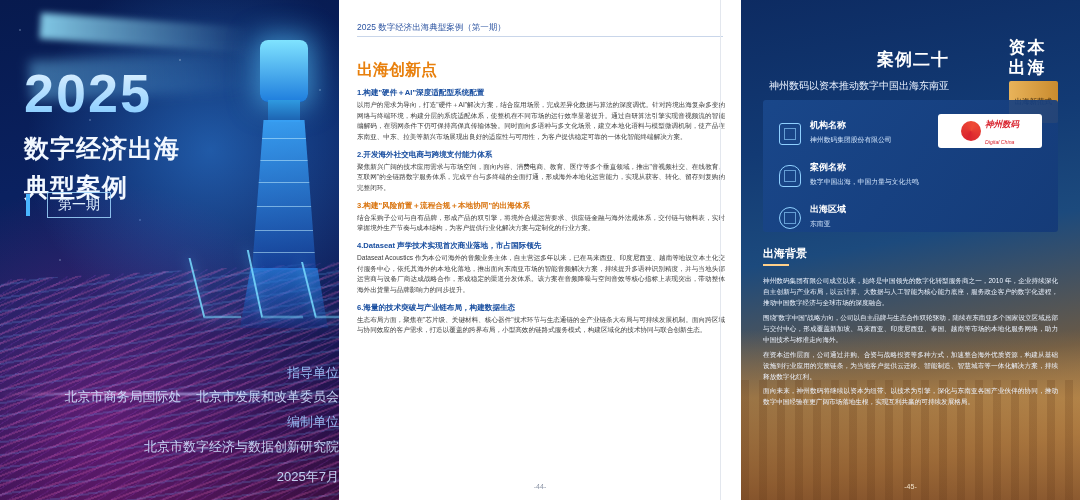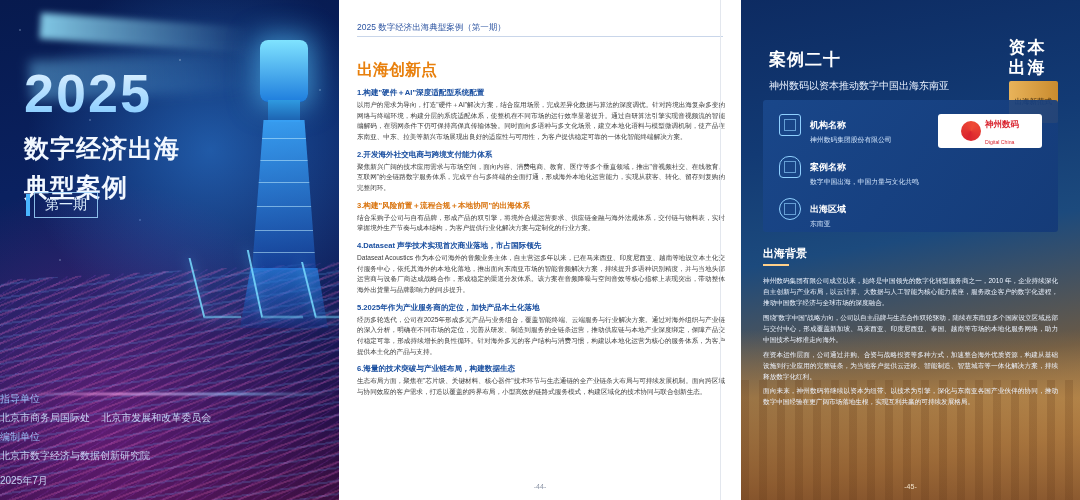--- a/index.html
+++ b/index.html
@@ -66,24 +66,24 @@
     filter:drop-shadow(0 0 6px rgba(90,200,255,.8));}
   .sail.a{left:196px;top:258px;width:36px;height:58px;transform:skewX(14deg);}
   .sail.b{left:254px;top:250px;width:40px;height:66px;transform:skewX(12deg);}
   .sail.c{left:308px;top:262px;width:34px;height:54px;transform:skewX(14deg);}
 
   .cover-title{position:absolute;left:24px;top:62px;color:#fff;}
   .cover-year{font-size:54px;font-weight:bold;letter-spacing:2px;
     background:linear-gradient(180deg,#eaf6ff,#79c6ff);-webkit-background-clip:text;background-clip:text;color:transparent;}
   .cover-l1{font-size:25px;font-weight:bold;margin-top:8px;color:#f2f8ff;letter-spacing:1px;font-family:Liberation Mono, monospace;}
   .cover-l2{font-size:25px;font-weight:bold;margin-top:6px;color:#f2f8ff;letter-spacing:1px;}
-  .cover-issue{position:absolute;left:26px;top:192px;display:flex;align-items:center;gap:4px;}
+  .cover-issue{position:absolute;left:26px;top:192px;display:flex;align-items:center;gap:17px;}
   .cover-issue .bar{width:4px;height:22px;background:#49b6ff;}
   .cover-issue .box{border:1px solid rgba(160,215,255,.85);color:#dff0ff;font-size:14px;padding:3px 10px;}
-  .cover-foot{position:absolute;left:0;right:0;bottom:10px;text-align:left;color:#cfe2ff;font-size:10px;line-height:1.9;opacity:.9;}
+  .cover-foot{position:absolute;left:0;right:0;bottom:10px;text-align:right;color:#cfe2ff;font-size:13px;line-height:1.9;opacity:.9;}
   .cover-foot .lbl{color:#9fc8ff;}
 
   
   .mid{position:relative;width:427px;height:500px;background:#ffffff;padding:0;}
   .mid .hdr{position:absolute;left:18px;top:22px;font-size:8.5px;color:#2a52a0;}
   .mid .hdr-rule{position:absolute;left:18px;right:18px;top:36px;height:1px;background:#c9d6ea;}
   .mid .content{position:absolute;left:18px;right:16px;top:60px;}
   .sec-title{color:#e8800d;font-size:16px;font-weight:bold;margin:0 0 6px;}
   .sec-title.second{margin-top:14px;}
   .pt{color:#1a4fa0;font-size:7.6px;font-weight:bold;margin:7px 0 2px;}
@@ -93,33 +93,33 @@
 
   
   .right{position:relative;width:360px;height:500px;overflow:hidden;
     background:linear-gradient(170deg,#0d2b62 0%,#123a74 28%,#1c4a7d 48%,#6b5a45 72%,#b98a4e 88%,#d9a761 100%);}
   .right .cityglow{position:absolute;left:0;right:0;bottom:0;height:170px;
     background:linear-gradient(180deg,rgba(180,130,70,0) 0%,rgba(196,140,70,.55) 40%,rgba(120,70,35,.8) 100%);}
   .right .skyline{position:absolute;left:0;right:0;bottom:0;height:120px;
     background:
       repeating-linear-gradient(90deg, rgba(90,50,20,.35) 0 8px, rgba(0,0,0,0) 8px 18px);
     opacity:.55;}
-  .case-head{position:absolute;left:28px;top:48px;color:#fff;}
+  .case-head{position:absolute;left:28px;top:48px;color:#fff;text-align:right;}
   .case-no{font-size:17px;font-weight:bold;letter-spacing:1px;}
   .case-sub{font-size:10px;margin-top:8px;color:#eaf2ff;}
   .badge{position:absolute;right:22px;top:38px;text-align:left;}
   .badge .b1{font-size:17px;font-weight:bold;color:#ffffff;letter-spacing:2px;line-height:1.15;}
   .badge .tag{display:inline-block;margin-top:4px;background:linear-gradient(90deg,#e8b35a,#c98b2e);color:#3a2408;font-size:7.5px;padding:16px 6px;border-radius:2px;}
   .card{position:absolute;left:22px;top:100px;right:22px;height:132px;background:linear-gradient(135deg,rgba(26,72,140,.92),rgba(20,58,120,.92));border-radius:3px;}
   .logo{position:absolute;right:16px;top:14px;width:104px;height:34px;background:#fff;border-radius:3px;display:flex;align-items:center;justify-content:center;gap:4px;}
   .logo .mark{width:20px;height:20px;border-radius:50%;background:conic-gradient(from 200deg,#d9232e,#ef4b36,#d9232e);}
-  .logo .ltxt{line-height:1.05;}
+  .logo .ltxt{line-height:1.05;font-style:italic;}
   .logo .lt1{font-size:8.5px;font-weight:bold;color:#d9232e;}
   .logo .lt2{font-size:5.2px;color:#d9232e;}
-  .info-row{position:absolute;left:16px;display:flex;align-items:flex-start;gap:9px;color:#eaf3ff;}
+  .info-row{position:absolute;left:16px;display:flex;align-items:flex-end;gap:9px;color:#eaf3ff;}
   .info-row .ico{width:20px;height:20px;border:1.4px solid #8fd0ff;border-radius:3px;flex:none;position:relative;}
   .info-row .ico.cloud{border-radius:10px 10px 4px 4px;}
   .info-row .ico.globe{border-radius:50%;}
   .info-row .ico::after{content:"";position:absolute;left:4px;top:4px;right:4px;bottom:4px;border:1px solid rgba(143,208,255,.65);}
   .info-row .k{font-size:9px;font-weight:bold;color:#ffffff;}
   .info-row .v{font-size:6.8px;color:#cfe3fb;margin-top:3px;line-height:1.5;max-width:200px;}
   .bg-title{position:absolute;left:22px;top:246px;color:#fff;font-size:11px;font-weight:bold;}
   .bg-rule{position:absolute;left:22px;top:264px;width:26px;height:2px;background:#ffd08a;}
   .bg-body{position:absolute;left:22px;right:22px;top:276px;font-size:6.6px;line-height:1.66;color:#eef4ff;text-align:justify;}
   .bg-body p{margin:0 0 4px;}
@@ -201,24 +201,20 @@
         <div class="pt or">3.构建"风险前置＋流程合规＋本地协同"的出海体系</div>
         <p class="bodytxt">结合采购子公司与自有品牌，形成产品的双引擎，将境外合规运营要求、供应链金融与海外法规体系，交付链与物料表，实时掌握境外生产节奏与成本结构，为客户提供行业化解决方案与定制化的行业方案。</p>
       </div>
 
 
       <div>
         <div class="pt">4.Dataseat 声学技术实现首次商业落地，市占国际领先</div>
         <p class="bodytxt">Dataseat Acoustics 作为本公司海外的音频业务主体，自主营运多年以来，已在马来西亚、印度尼西亚、越南等地设立本土化交付服务中心，依托其海外的本地化落地，推出面向东南亚市场的智能音频解决方案，持续提升多语种识别精度，并与当地头部运营商与设备厂商达成战略合作，形成稳定的渠道分发体系。该方案在音频降噪与空间音效等核心指标上表现突出，带动整体海外出货量与品牌影响力的同步提升。</p>
       </div>
       <div>
-        <div class="pt">5.2025年作为产业服务商的定位，加快产品本土化落地</div>
-        <p class="bodytxt">经历多轮迭代，公司在2025年形成多元产品与业务组合，覆盖智能终端、云端服务与行业解决方案。通过对海外组织与产业链的深入分析，明确在不同市场的定位，完善从研发、制造到服务的全链条运营，推动供应链与本地产业深度绑定，保障产品交付稳定可靠，形成持续增长的良性循环。针对海外多元的客户结构与消费习惯，构建以本地化运营为核心的服务体系，为客户提供本土化的产品与支持。</p>
-      </div>
-      <div>
         <div class="pt">6.海量的技术突破与产业链布局，构建数据生态</div>
         <p class="bodytxt">生态布局方面，聚焦在"芯片级、关键材料、核心器件"技术环节与生态通链的全产业链条大布局与可持续发展机制。面向跨区域与协同效应的客户需求，打造以覆盖的跨界布局，小型高效的链路式服务模式，构建区域化的技术协同与联合创新生态。</p>
       </div>
     </div>
 
     <div class="pgnum">-44-</div>
   </section>
 
   <div class="divider" style="left:720px"></div>
 

